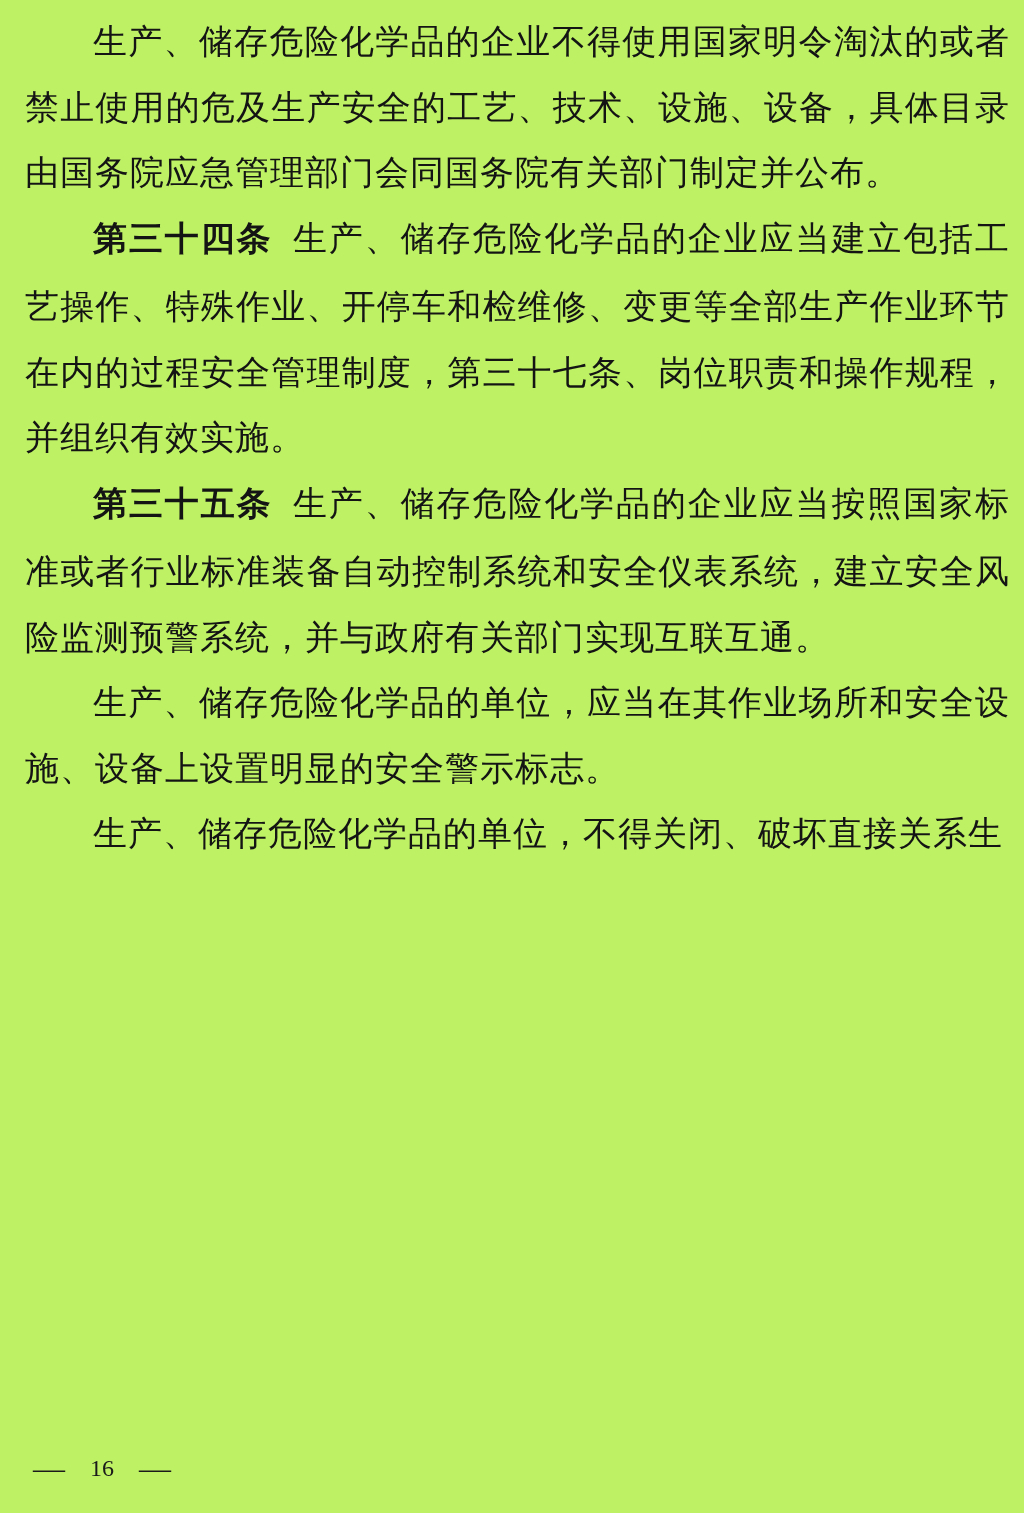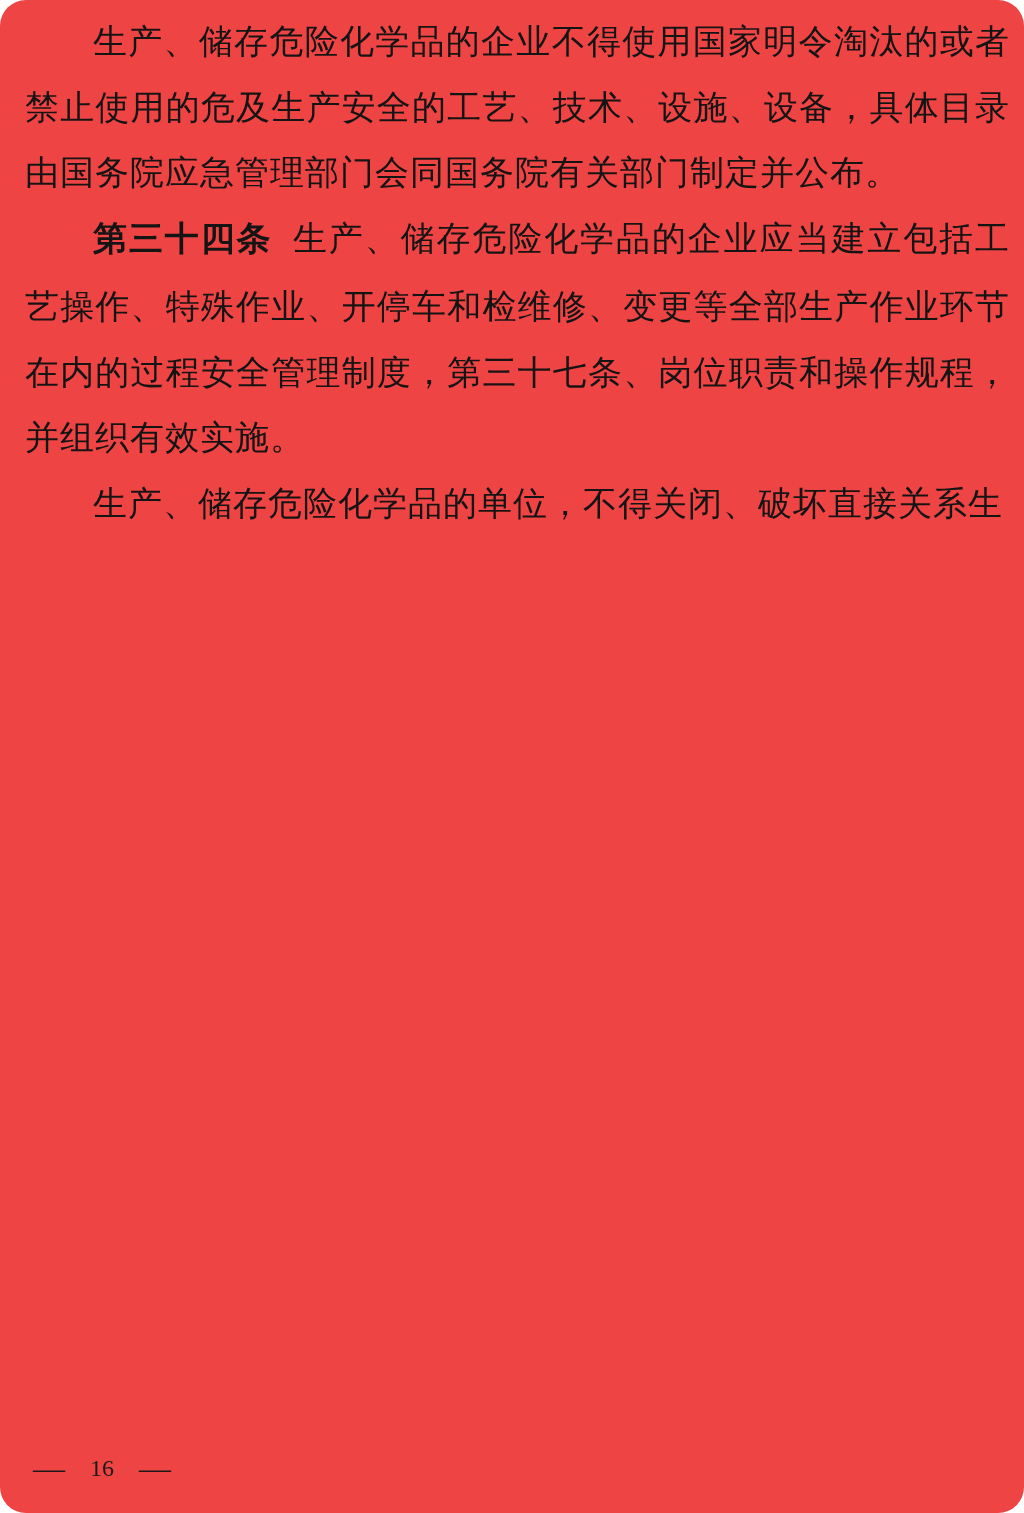--- a/index.html
+++ b/index.html
@@ -11,22 +11,21 @@
     width: 1024px;
     height: 1513px;
     position: relative;
     font-family: "Liberation Serif", serif;
     color: #141414;
     overflow: hidden;
   }
   .page {
     position: absolute;
     inset: 0;
-    background: #ef4444;
-    border-radius: 26px;
+    background: #bef264;
   }
   .text-block {
     position: absolute;
     left: 25px;
     right: 14px;
     top: 9px;
   }
   p.para {
     margin: 0;
     padding: 0;
@@ -72,22 +71,24 @@
 <body>
 
 <div class="page">
 
   <div class="text-block">
 
     <p class="para plain"><span class="body-run">生产、储存危险化学品的企业不得使用国家明令淘汰的或者禁止使用的危及生产安全的工艺、技术、设施、设备，具体目录由国务院应急管理部门会同国务院有关部门制定并公布。</span></p>
 
     <p class="para article"><span class="term">第三十四条</span><span class="body-run">生产、储存危险化学品的企业应当建立包括工艺操作、特殊作业、开停车和检维修、变更等全部生产作业环节在内的过程安全管理制度，第三十七条、岗位职责和操作规程，并组织有效实施。</span></p>
 
+    <p class="para article"><span class="term">第三十五条</span><span class="body-run">生产、储存危险化学品的企业应当按照国家标准或者行业标准装备自动控制系统和安全仪表系统，建立安全风险监测预警系统，并与政府有关部门实现互联互通。</span></p>
 
 
+    <p class="para plain"><span class="body-run">生产、储存危险化学品的单位，应当在其作业场所和安全设施、设备上设置明显的安全警示标志。</span></p>
 
 
     <p class="para plain"><span class="body-run">生产、储存危险化学品的单位，不得关闭、破坏直接关系生</span></p>
 
   </div>
 
   <div class="footer">
     <span class="dash">—</span>
     <span class="page-num">16</span>
     <span class="dash">—</span>

